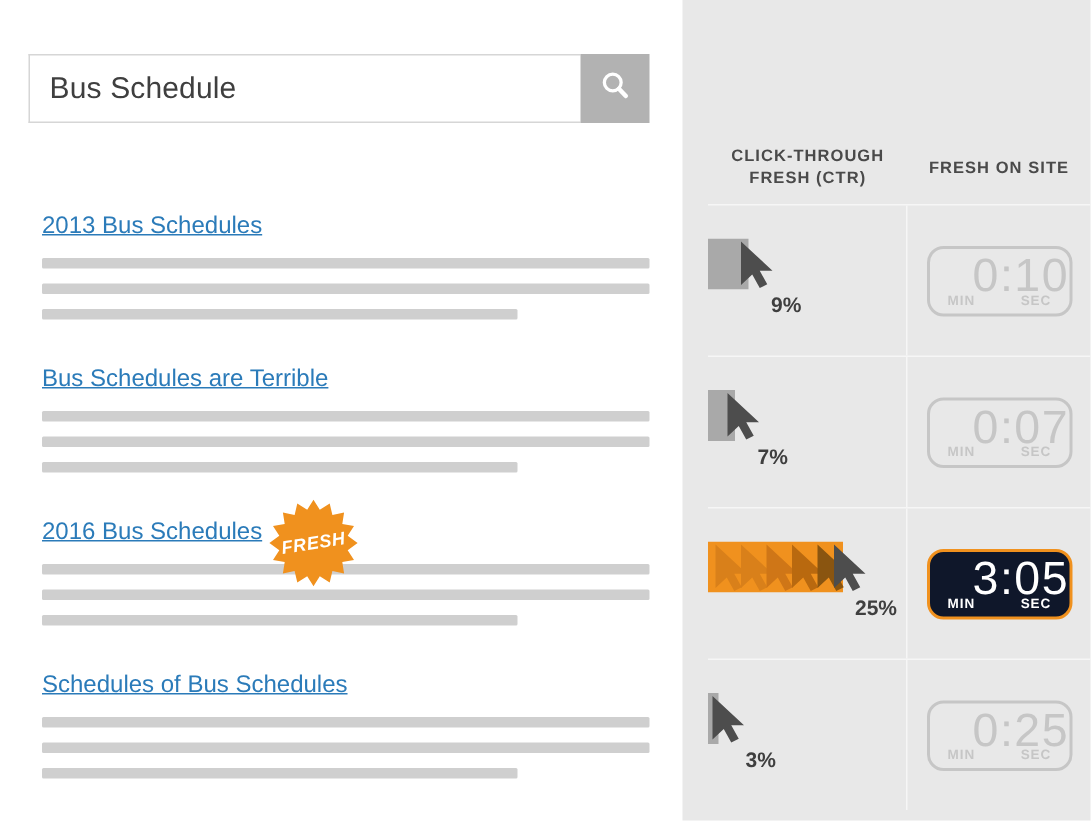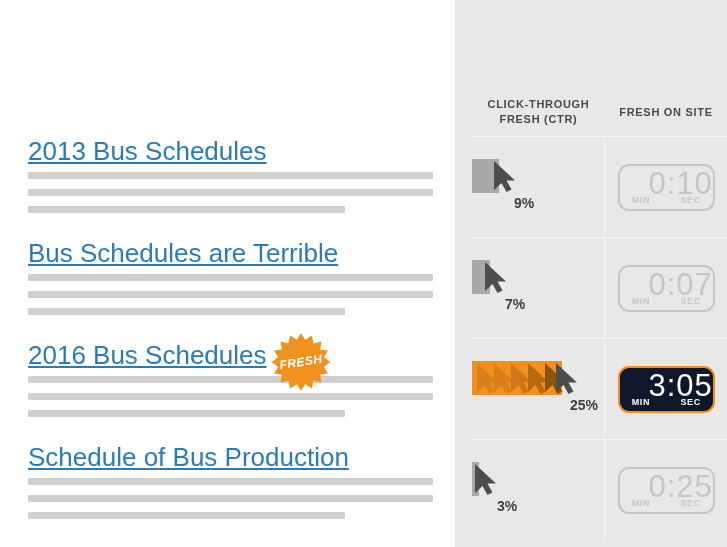--- a/index.html
+++ b/index.html
@@ -55,21 +55,21 @@
     cursor: pointer;
   }
 
   .results {
     position: absolute;
     left: 28px; top: 138px;
     width: 410px;
   }
   .result { margin-bottom: 27px; position: relative; }
   .result-title {
-    font-size: 26px;
+    font-size: 16px;
     color: #2b7bb9;
     line-height: 26px;
     white-space: nowrap;
     display: inline-block;
   }
   .result-lines { margin-top: 8px; }
   .line {
     height: 7px;
     background: #cfcfcf;
     margin-bottom: 10px;
@@ -206,20 +206,33 @@
   }
   .timer.outline .timer-units { color: #c6c6c6; }
   .timer.filled .timer-units { color: #ffffff; }
   .timer-units span { padding: 0 6px; margin-top: 11px; }
 </style>
 </head>
 <body>
 
 <div id="serp">
 
+  <div class="search-row">
+    <div class="search-box">
+      <span class="search-value" title="Search">Bus Schedule</span>
+    </div>
+    <div class="search-btn">
+      <span>
+        <svg width="24" height="24" viewBox="0 0 24 24">
+          <circle cx="10.5" cy="10" r="5.6" fill="none" stroke="#ffffff" stroke-width="2.2"></circle>
+          <line x1="14.6" y1="14.2" x2="19.2" y2="19" stroke="#ffffff" stroke-width="3" stroke-linecap="round"></line>
+        </svg>
+      </span>
+    </div>
+  </div>
 
   <div class="results">
 
     <div class="result">
       <a class="result-title" href="#">2013 Bus Schedules</a>
       <div class="result-lines">
         <div class="line w-full"></div>
         <div class="line w-full"></div>
         <div class="line w-short"></div>
       </div>
@@ -242,21 +255,21 @@
           <span class="fresh-text">FRESH</span>
         </span>
       <div class="result-lines">
         <div class="line w-full"></div>
         <div class="line w-full"></div>
         <div class="line w-short"></div>
       </div>
     </div>
 
     <div class="result">
-      <a class="result-title" href="#">Schedule of Bus Production</a>
+      <a class="result-title" href="#">Schedules of Bus Schedules</a>
       <div class="result-lines">
         <div class="line w-full"></div>
         <div class="line w-full"></div>
         <div class="line w-short"></div>
       </div>
     </div>
 
   </div>
 </div>
 

